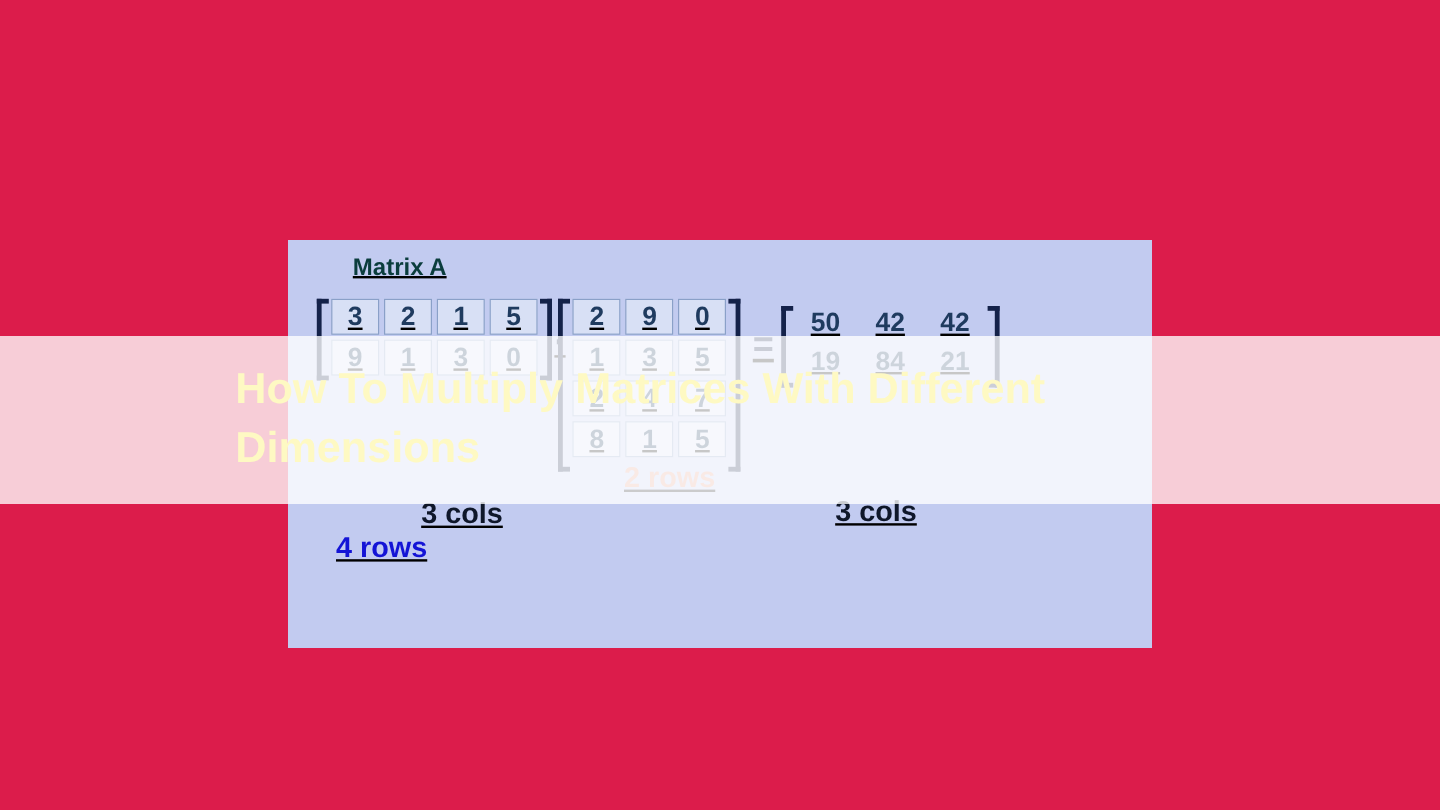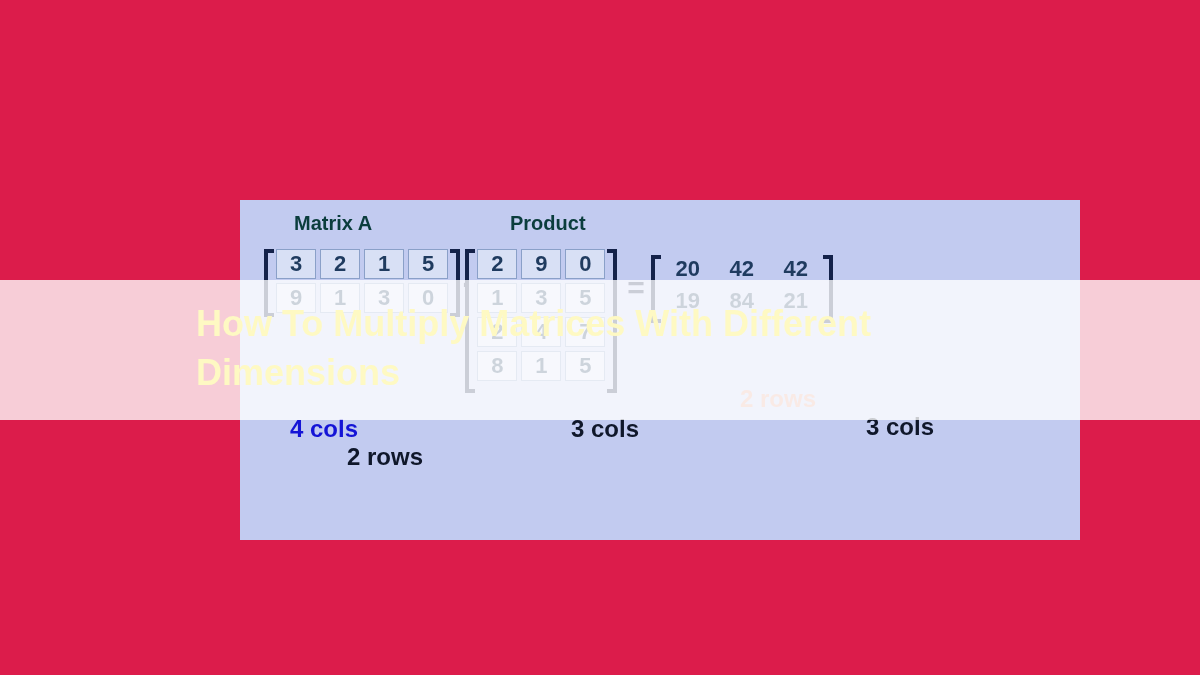--- a/index.html
+++ b/index.html
@@ -8,24 +8,25 @@
     height: 675px;
     background: #dc1c4b;
     font-family: Arial, Helvetica, sans-serif;
     position: relative;
     overflow: hidden;
   }
   .diagram-panel {
     position: absolute;
     left: 240px;
     top: 200px;
-    width: 840px;
+    width: 720px;
     height: 340px;
     background: #c2cbf0;
     padding: 12px 20px 10px 20px;
+    text-decoration: underline;
   }
   .headers {
     display: flex;
     width: 100%;
     color: #0b3d3d;
     font-size: 20px;
     font-weight: bold;
     margin-bottom: 14px;
   }
   .hdr-a { width: 220px; padding-left: 34px; }
@@ -123,21 +124,20 @@
     line-height: 1.35;
   }
 </style>
 </head>
 <body>
 
 <div class="diagram-panel">
 
   <div class="headers">
     <div class="hdr-a">Matrix   A</div>
-    <div class="hdr-p">Product</div>
   </div>
 
   <div class="matrices-row">
 
     <div class="matrix matA">
       <div class="bracket-left"></div>
       <div class="mgrid">
         <div class="cell">3</div>
         <div class="cell">2</div>
         <div class="cell">1</div>
@@ -169,39 +169,36 @@
         <div class="cell">5</div>
       </div>
       <div class="bracket-right"></div>
     </div>
 
     <div class="eq">=</div>
 
     <div class="matrix matP">
       <div class="bracket-left"></div>
       <div class="mgrid">
-        <div class="cell">20</div>
+        <div class="cell">50</div>
         <div class="cell">42</div>
         <div class="cell">42</div>
         <div class="row2 cell">19</div>
         <div class="row2 cell">84</div>
         <div class="row2 cell">21</div>
       </div>
       <div class="bracket-right"></div>
     </div>
 
   </div>
 
   <div class="dims-row">
-    <div class="dims-a">
-      <div class="blue">4 cols</div>
-      <div class="red">2 rows</div>
-    </div>
     <div class="dims-b">
       <div class="red">3  cols</div>
+      <div class="blue">4 rows</div>
     </div>
     <div class="dims-p">
       <div class="fade-red">2 rows</div>
       <div class="red">3 cols</div>
     </div>
   </div>
 
 </div>
 
 <div class="overlay-band"></div>

